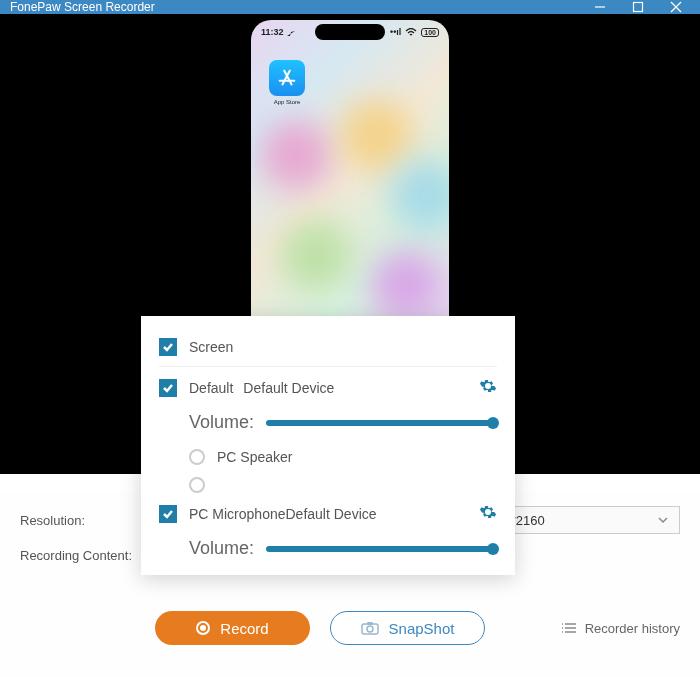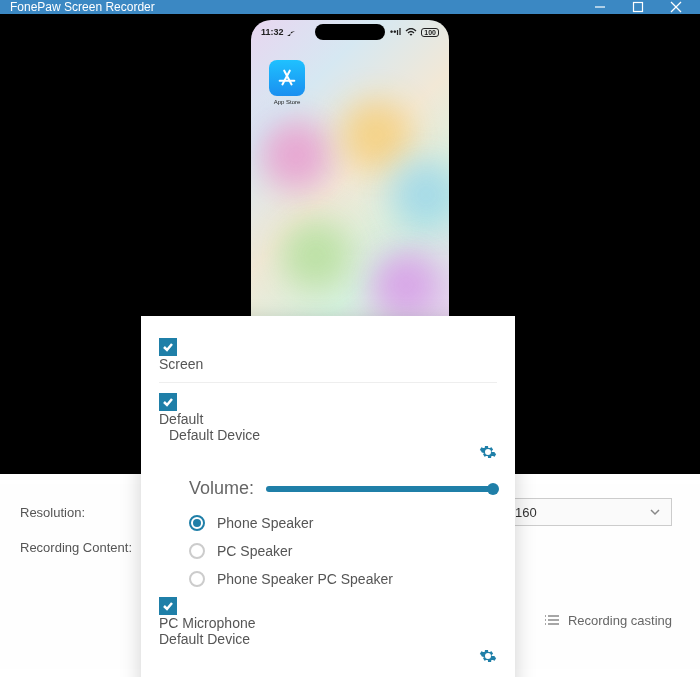--- a/index.html
+++ b/index.html
@@ -18,36 +18,36 @@
   .blurblob { position:absolute; width:70px; height:70px; border-radius:50%; filter: blur(16px); opacity:.9; }
   .statusbar { position:absolute; top:0; left:0; right:0; height:24px; display:flex; align-items:center; justify-content:space-between; padding:0 10px; font-size:9px; font-weight:600; color:#222; z-index:3; }
   .statusbar .time { display:flex; align-items:center; gap:2px; }
   .statusbar .right { display:flex; align-items:center; gap:4px;text-align:center; }
   .island { position:absolute; top:4px; left:50%; transform:translateX(-50%); width:70px; height:16px; background:#000; border-radius:10px; z-index:4; }
   .appicon { position:absolute; top:40px; left:16px; width:40px; text-align:center; z-index:3; }
   .appicon .tile { width:36px; height:36px; border-radius:8px; background: linear-gradient(180deg,#1fc1ff,#1a8ff0); display:flex; align-items:center; justify-content:center; margin:0 auto; }
   .appicon .lbl { font-size:6px; color:#222; margin-top:3px; }
 
   
-  .bottom { position:absolute; left:0; right:0; bottom:8px; height:185px; background:#fefefe; padding: 14px 28px 10px 20px; z-index:1; }
+  .bottom { position:absolute; left:0; right:0; bottom:0; height:185px; background:#fefefe; padding: 14px 20px 10px 20px; z-index:1; }
   .row { display:flex; align-items:center; margin-bottom:14px; font-size:13px; color:#555; }
   .row .label { width:120px; }
   .select { width:202px; height:28px; border:1px solid #ccc; background:#fafafa; display:flex; align-items:center; justify-content:space-between; padding:0 10px; font-size:13px; color:#333; }
 
   .action-bar { display:flex; align-items:center; justify-content:flex-start; gap:20px; margin-top:48px; padding-left:135px; position: relative; }
   .pill { height:34px; border-radius:17px; display:flex; align-items:center; justify-content:center; gap:10px; font-size:15px; padding: 0 26px; min-width:155px; }
   .record { background:#e77b1f; color:#fff; }
   .record .dot { width:14px; height:14px; border:2px solid #fff; border-radius:50%; display:flex; align-items:center; justify-content:center; }
   .record .dot::after { content:""; width:6px; height:6px; background:#fff; border-radius:50%; }
   .snap { background:#fff; color:#3b88c3; border:1.5px solid #3b88c3; }
   .history { position:absolute; right:0; display:flex; align-items:center; gap:8px; font-size:13px; color:#666; }
 
   
   .card { position:absolute; left:141px; top:316px; width:374px; background:#fff; box-shadow: 0 4px 20px rgba(0,0,0,.18); padding: 14px 18px 14px 18px; z-index:10; font-size:14px; color:#555; }
-  .opt-row { display:flex; align-items:flex-start; padding:8px 0;flex-direction:column; }
+  .opt-row { display:flex; align-items:center; padding:8px 0; }
   .hr { border:none; border-top:1px solid #eee; margin:2px 0; }
   .chk { width:18px; height:18px; background:#1f7fa8; display:flex; align-items:center; justify-content:center; margin-right:12px; flex:none; }
   .chk svg { stroke:#fff; stroke-width:2.5; fill:none; }
   .gear { margin-left:auto; color:#1f7fa8; }
   .sub { padding-left:30px; }
   .slider-row { display:flex; align-items:center; gap:12px; }
   .slider-row .sl-label { font-size:18px; color:#666; }
   .slider { flex:1; height:14px; position:relative; }
   .track { position:absolute; left:0; right:0; top:50%; height:6px; transform:translateY(-50%); background:#1f7fa8; border-radius:3px; }
   .thumb { position:absolute; right:-2px; top:50%; transform:translate(0,-50%); width:12px; height:12px; background:#1f7fa8; border-radius:50%; }
@@ -152,21 +152,21 @@
       <svg width="16" height="14">
           <g stroke="#888" stroke-width="1.5">
             <line x1="4" y1="3" x2="15" y2="3"></line>
             <line x1="4" y1="7" x2="15" y2="7"></line>
             <line x1="4" y1="11" x2="15" y2="11"></line>
             <line x1="1" y1="3" x2="2" y2="3"></line>
             <line x1="1" y1="7" x2="2" y2="7"></line>
             <line x1="1" y1="11" x2="2" y2="11"></line>
           </g>
         </svg>
-      <span>Recording casting</span>
+      <span>Recorder history</span>
     </div>
   </div>
 </div>
 
 <div class="card">
   <div class="opt-row">
     <div class="chk">
         <svg width="12" height="12">
           <polyline points="2,6 5,9 10,3"></polyline>
         </svg>
@@ -190,30 +190,25 @@
   </div>
   <div class="sub">
     <div class="slider-row" style="padding:6px 0 10px 0;">
       <span class="sl-label">Volume:</span>
       <div class="slider">
           <div class="track"></div>
           <div class="thumb"></div>
         </div>
     </div>
     <div class="radio-row">
-      <div class="radio sel"></div>
-      <span>Phone Speaker</span>
+      <div class="radio"></div>
+      <span>PC Speaker</span>
     </div>
     <div class="radio-row">
       <div class="radio"></div>
-      <span>PC Speaker</span>
-    </div>
-    <div class="radio-row">
-      <div class="radio"></div>
-      <span>Phone Speaker  PC Speaker</span>
     </div>
   </div>
   <div class="opt-row" style="padding-top:4px;">
     <div class="chk">
         <svg width="12" height="12">
           <polyline points="2,6 5,9 10,3"></polyline>
         </svg>
       </div>
     <span>PC Microphone</span>
     <span>Default Device</span>

